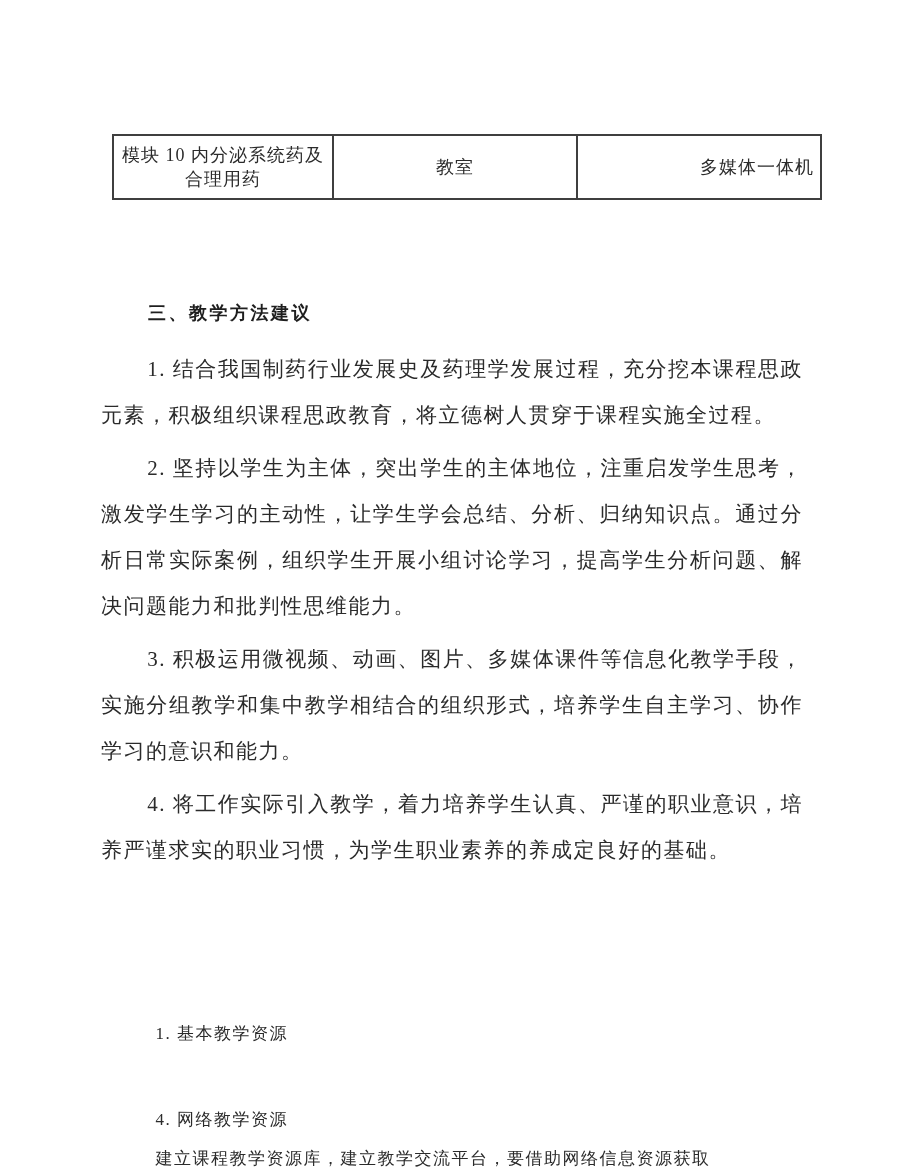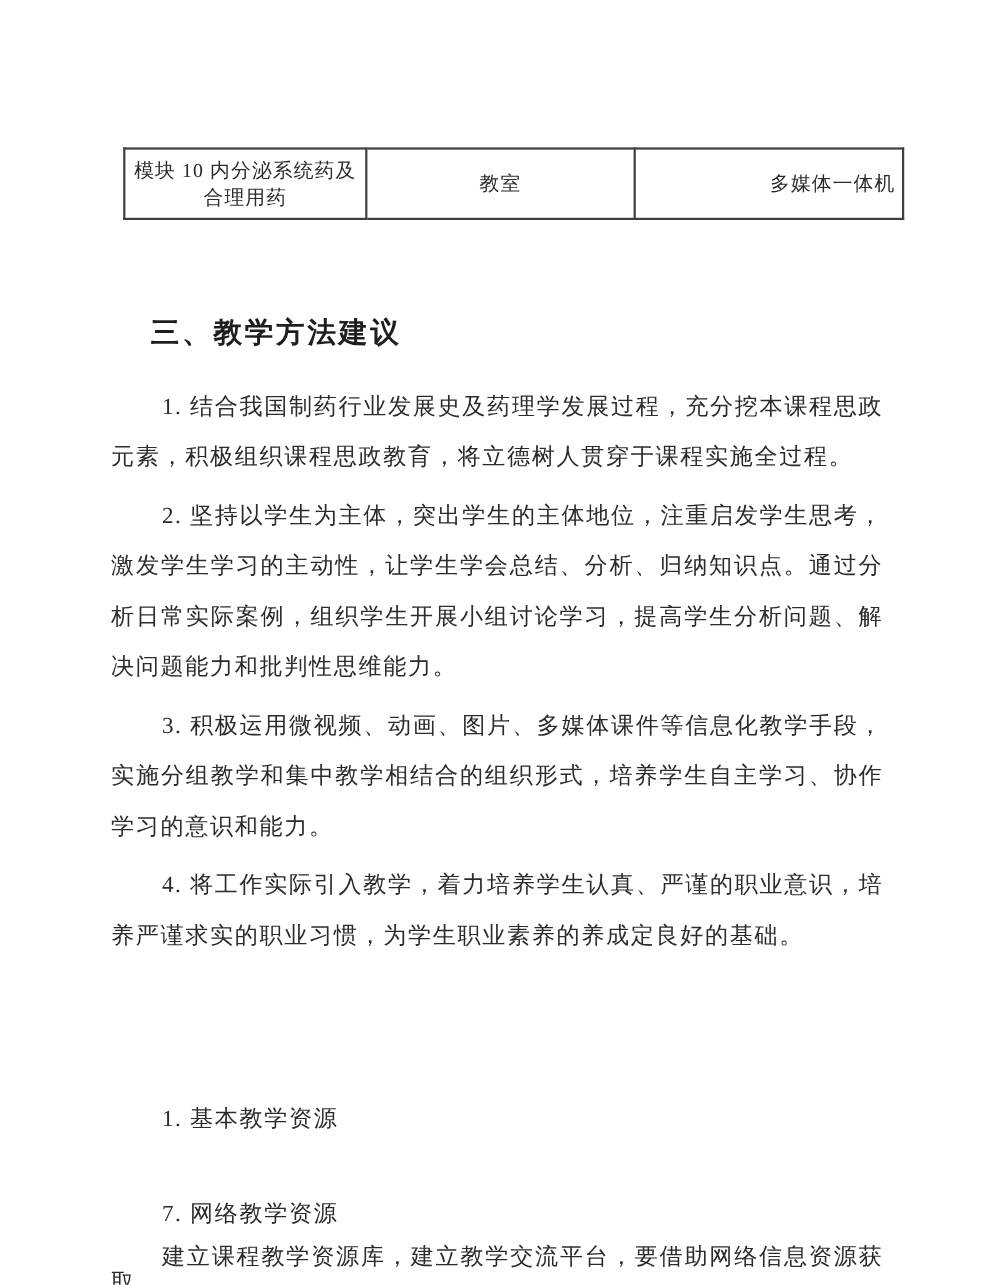--- a/index.html
+++ b/index.html
@@ -35,25 +35,25 @@
   }
   .doc-table td.c1 { width: 206px; text-align: center; border-radius: 23px; }
   .doc-table td.c2 { width: 230px; text-align: center; }
   .doc-table td.c3 { width: 230px; text-align: right; }
 
   
   .heading {
     position: absolute;
     left: 101px;
     width: 740px;
-    margin: 0;
+    margin: 11px;
     padding-left: 36px;
     font-family: "Liberation Sans", "DejaVu Sans", sans-serif;
     font-weight: bold;
-    font-size: 26px;
+    font-size: 18px;
     line-height: 26px;
     letter-spacing: 2.5px;
     color: #1e1e1e;
   }
   .heading-three { top: 289px; }
   .heading-four  { top: 947px; }
 
   
   .para {
     position: absolute;
@@ -70,22 +70,22 @@
   .para-1 { top: 346px; }
   .para-2 { top: 445px; }
   .para-3 { top: 636px; }
   .para-4 { top: 781px; }
 
   
   .line {
     position: absolute;
     left: 101px;
     width: 702px;
-    margin: 0;
-    font-size: 21px;
+    margin: 17px;
+    font-size: 17px;
     line-height: 24px;
     letter-spacing: 1.5px;
     text-indent: 2.2em;
     text-align: justify;
     color: #2b2b2b;
   }
   .item1-label { top: 1005px; }
   .item1-body  { top: 1045px; }
   .item2-label { top: 1091px; }
   .item2-body  { top: 1130px; }
@@ -112,17 +112,17 @@
   <p class="para para-2">2. 坚持以学生为主体，突出学生的主体地位，注重启发学生思考，激发学生学习的主动性，让学生学会总结、分析、归纳知识点。通过分析日常实际案例，组织学生开展小组讨论学习，提高学生分析问题、解决问题能力和批判性思维能力。</p>
 
   <p class="para para-3">3. 积极运用微视频、动画、图片、多媒体课件等信息化教学手段，实施分组教学和集中教学相结合的组织形式，培养学生自主学习、协作学习的意识和能力。</p>
 
   <p class="para para-4">4. 将工作实际引入教学，着力培养学生认真、严谨的职业意识，培养严谨求实的职业习惯，为学生职业素养的养成定良好的基础。</p>
 
 
   <p class="line item1-label">1. 基本教学资源</p>
 
 
-  <p class="line item2-label">7. 网络教学资源</p>
+  <p class="line item2-label">4. 网络教学资源</p>
 
   <p class="line item2-body">建立课程教学资源库，建立教学交流平台，要借助网络信息资源获取</p>
 
 </div>
 
 </body></html>

